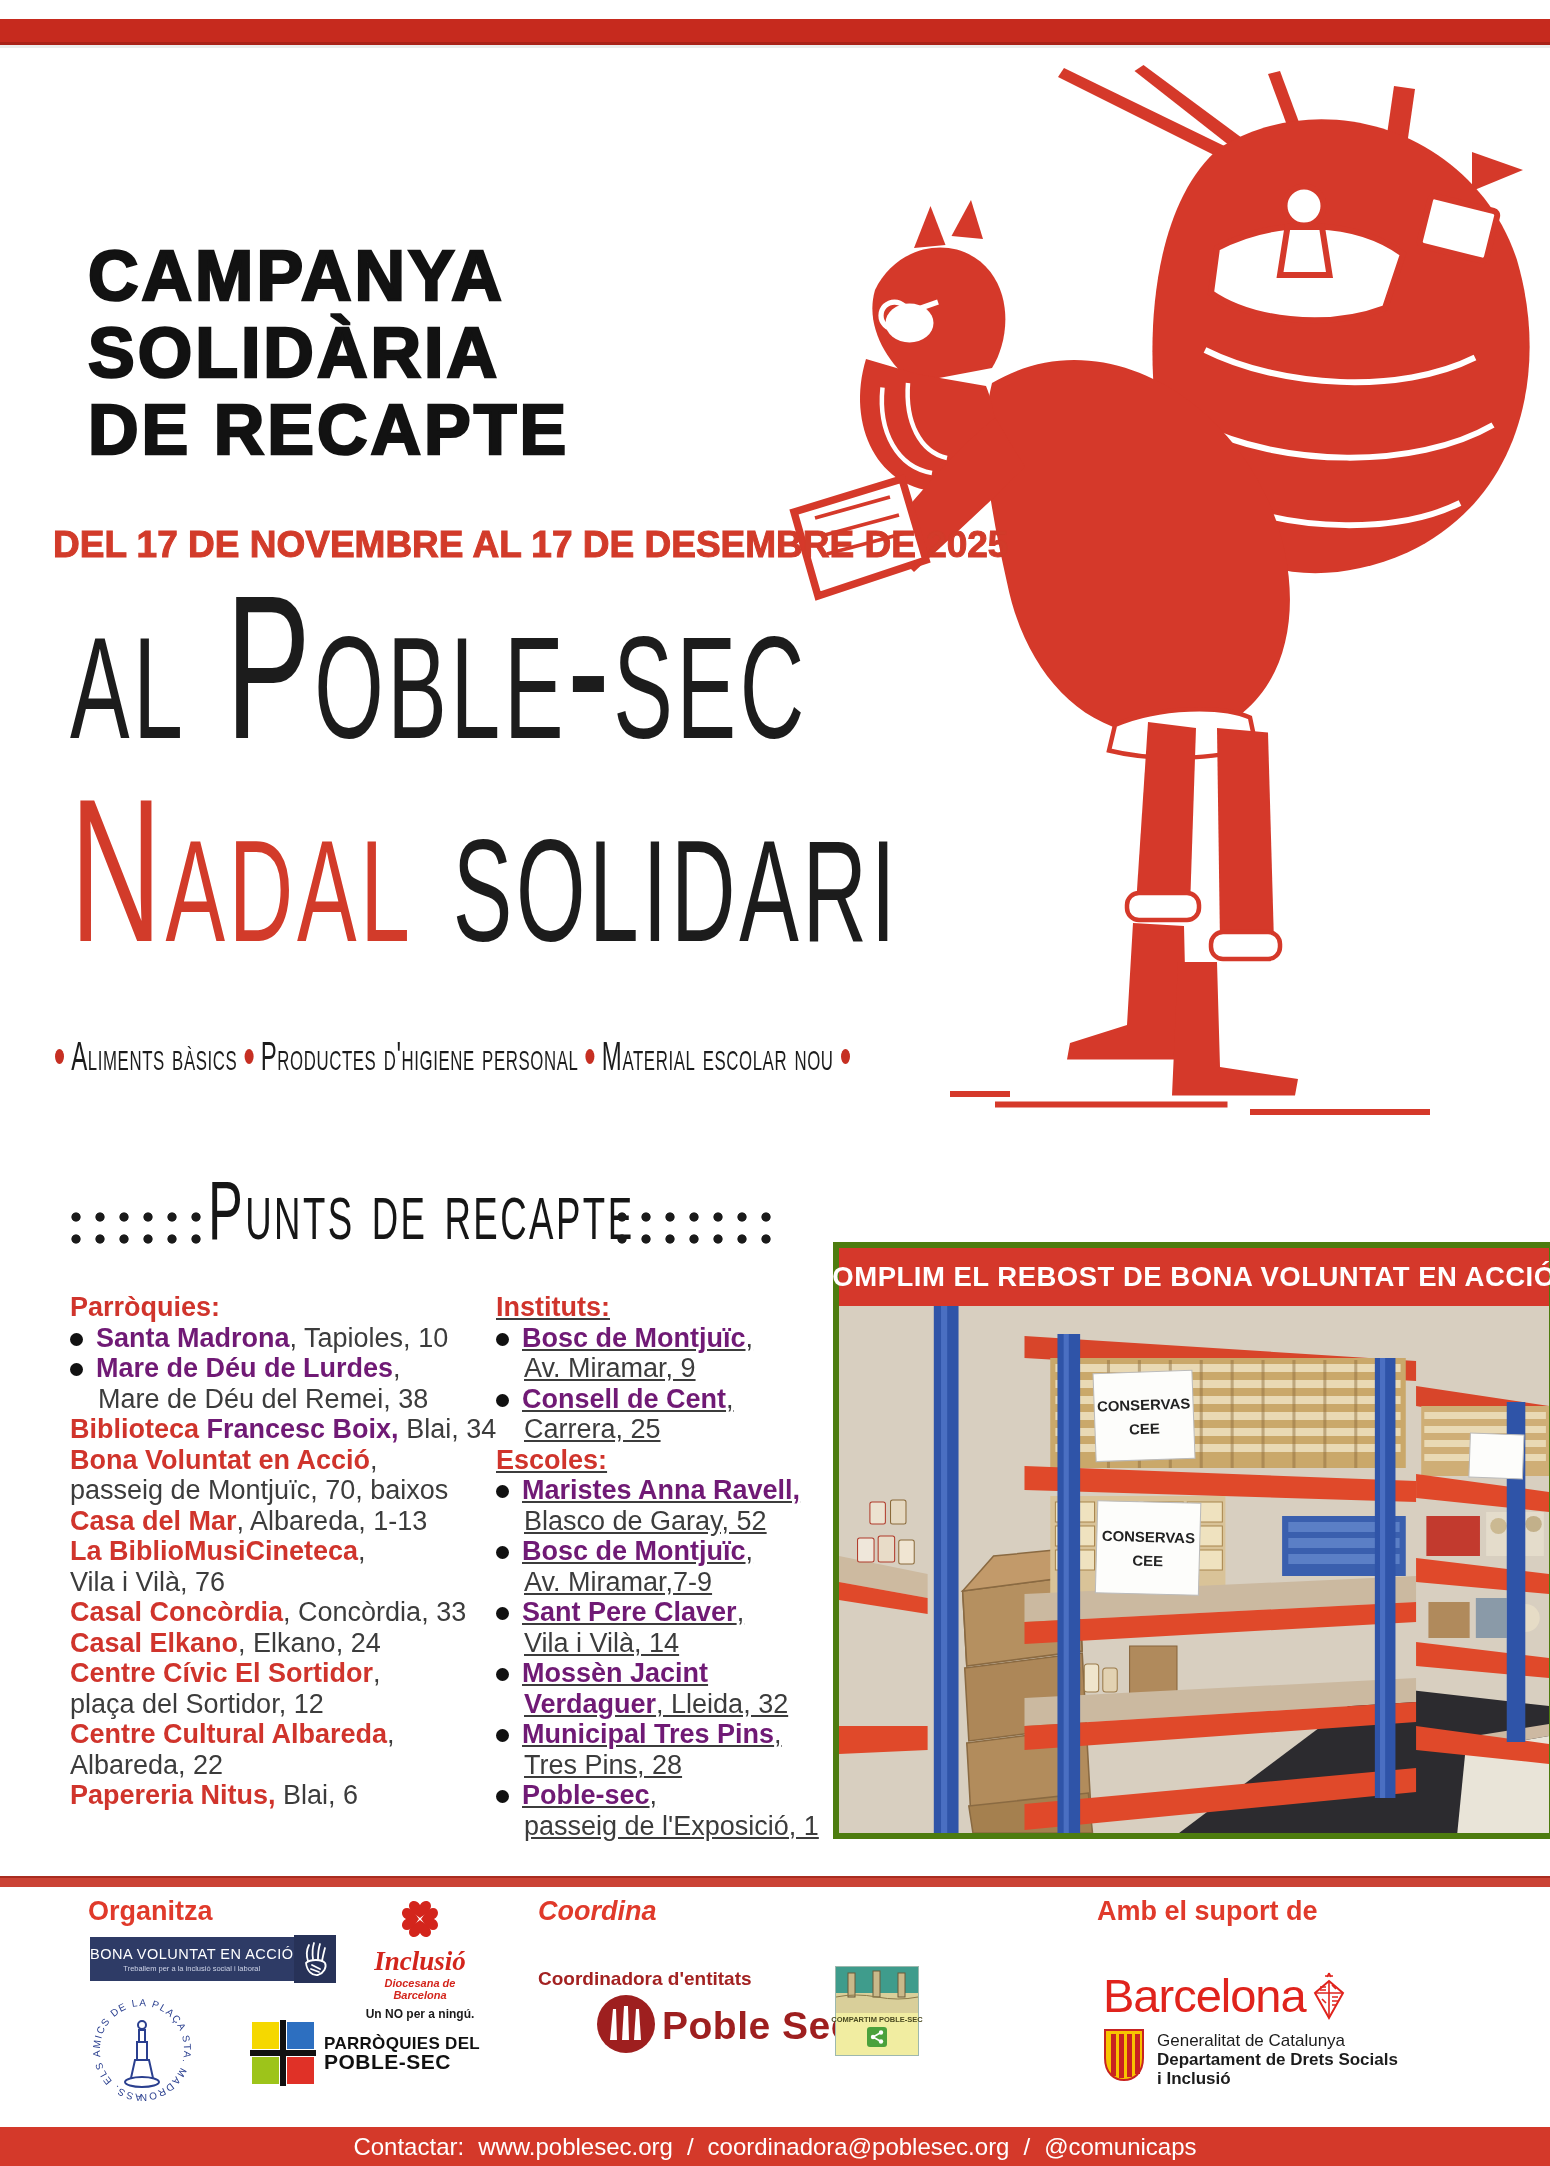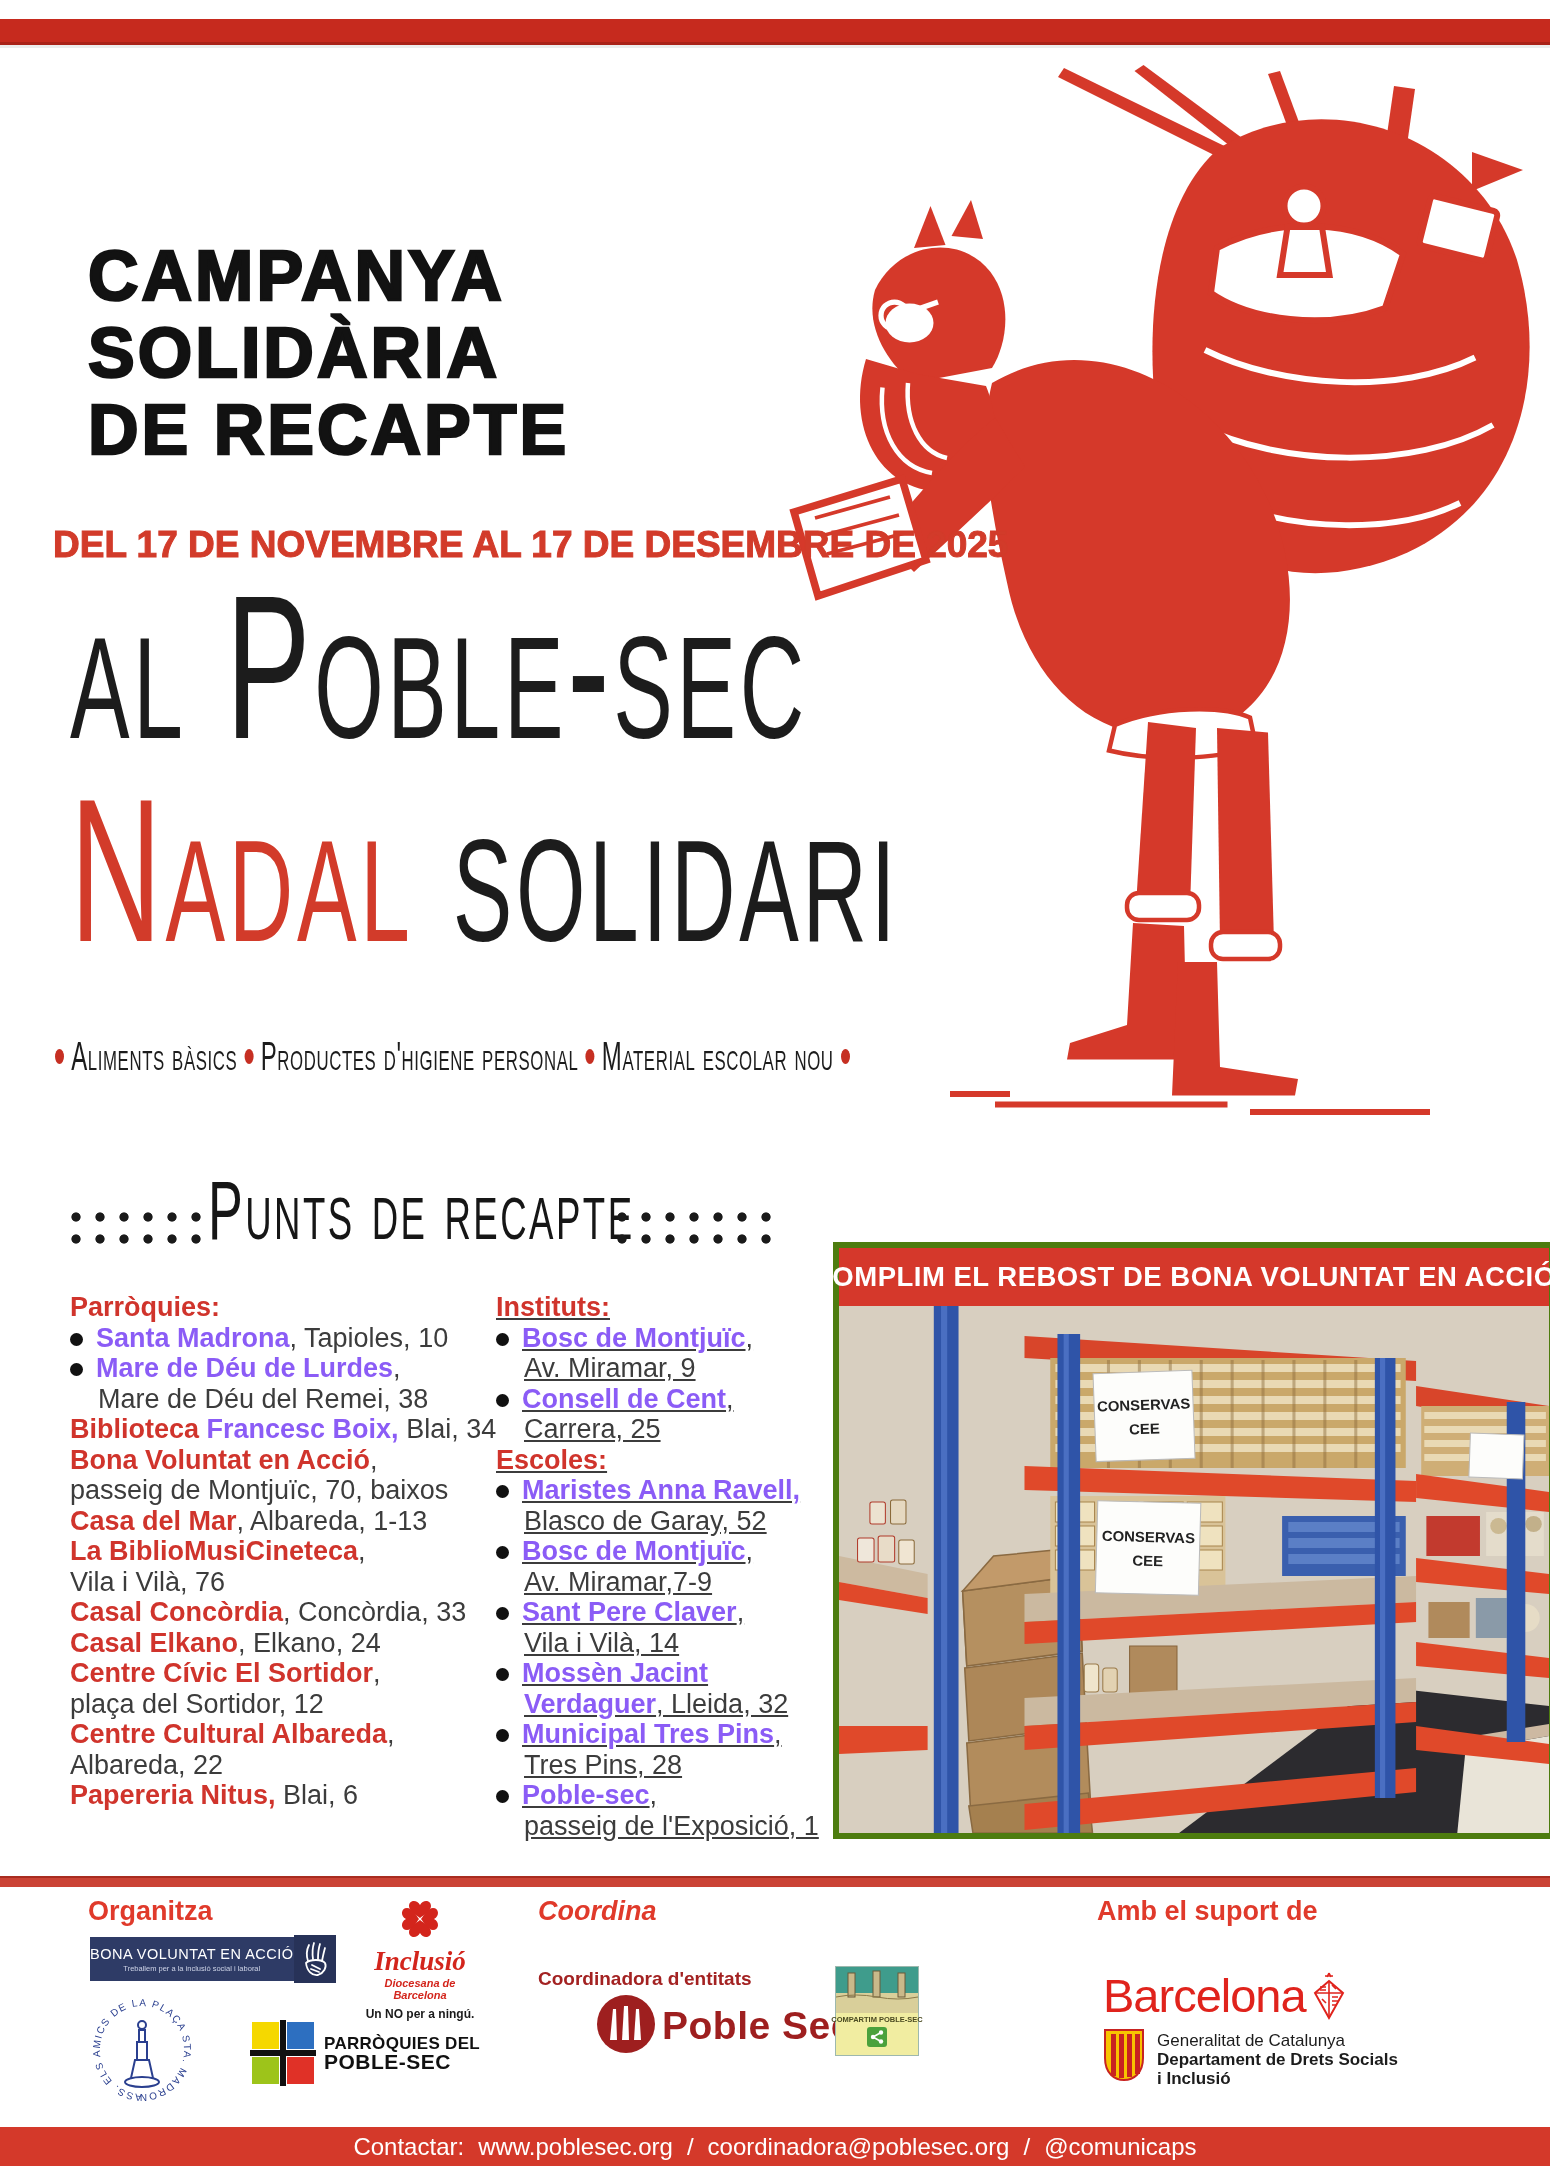--- a/index.html
+++ b/index.html
@@ -34,21 +34,21 @@
   .dots-left{left:62px;top:1204px;}
   .dots-right{left:608px;top:1204px;width:170px;}
   
   .col{position:absolute;font-size:27px;line-height:30.5px;color:#3c3c3c;}
   .col-left{left:70px;top:1292px;width:420px;}
   .col-right{left:496px;top:1292px;width:340px;text-decoration:underline;}
   .line{white-space:nowrap;}
   .line .blt{display:inline-block;width:13px;height:13px;border-radius:50%;background:#111;margin-right:13px;vertical-align:middle;}
   .line.indent{padding-left:28px;}
   .seg-rb{color:#d0342c;font-weight:bold;}
-  .seg-bb{color:#8b5cf6;font-weight:bold;}
+  .seg-bb{color:#701a75;font-weight:bold;}
   .seg-p{color:#3c3c3c;}
   
   .photo{position:absolute;left:833px;top:1242px;width:689px;height:597px;background:#4d7c0f;padding-left:33px;}
   .photo-caption{position:absolute;left:6px;top:6px;right:6px;height:58px;background:#d5382b;color:#fff;
                  font-weight:bold;font-size:27.5px;display:flex;align-items:center;justify-content:center;
                  letter-spacing:.5px;white-space:nowrap;}
   .photo-scene{position:absolute;left:6px;top:64px;right:6px;bottom:6px;}
   
   .divider{position:absolute;left:0;top:1876px;width:100%;height:9px;background:#cb4335;border-top:2px solid #a92d20;}
   

